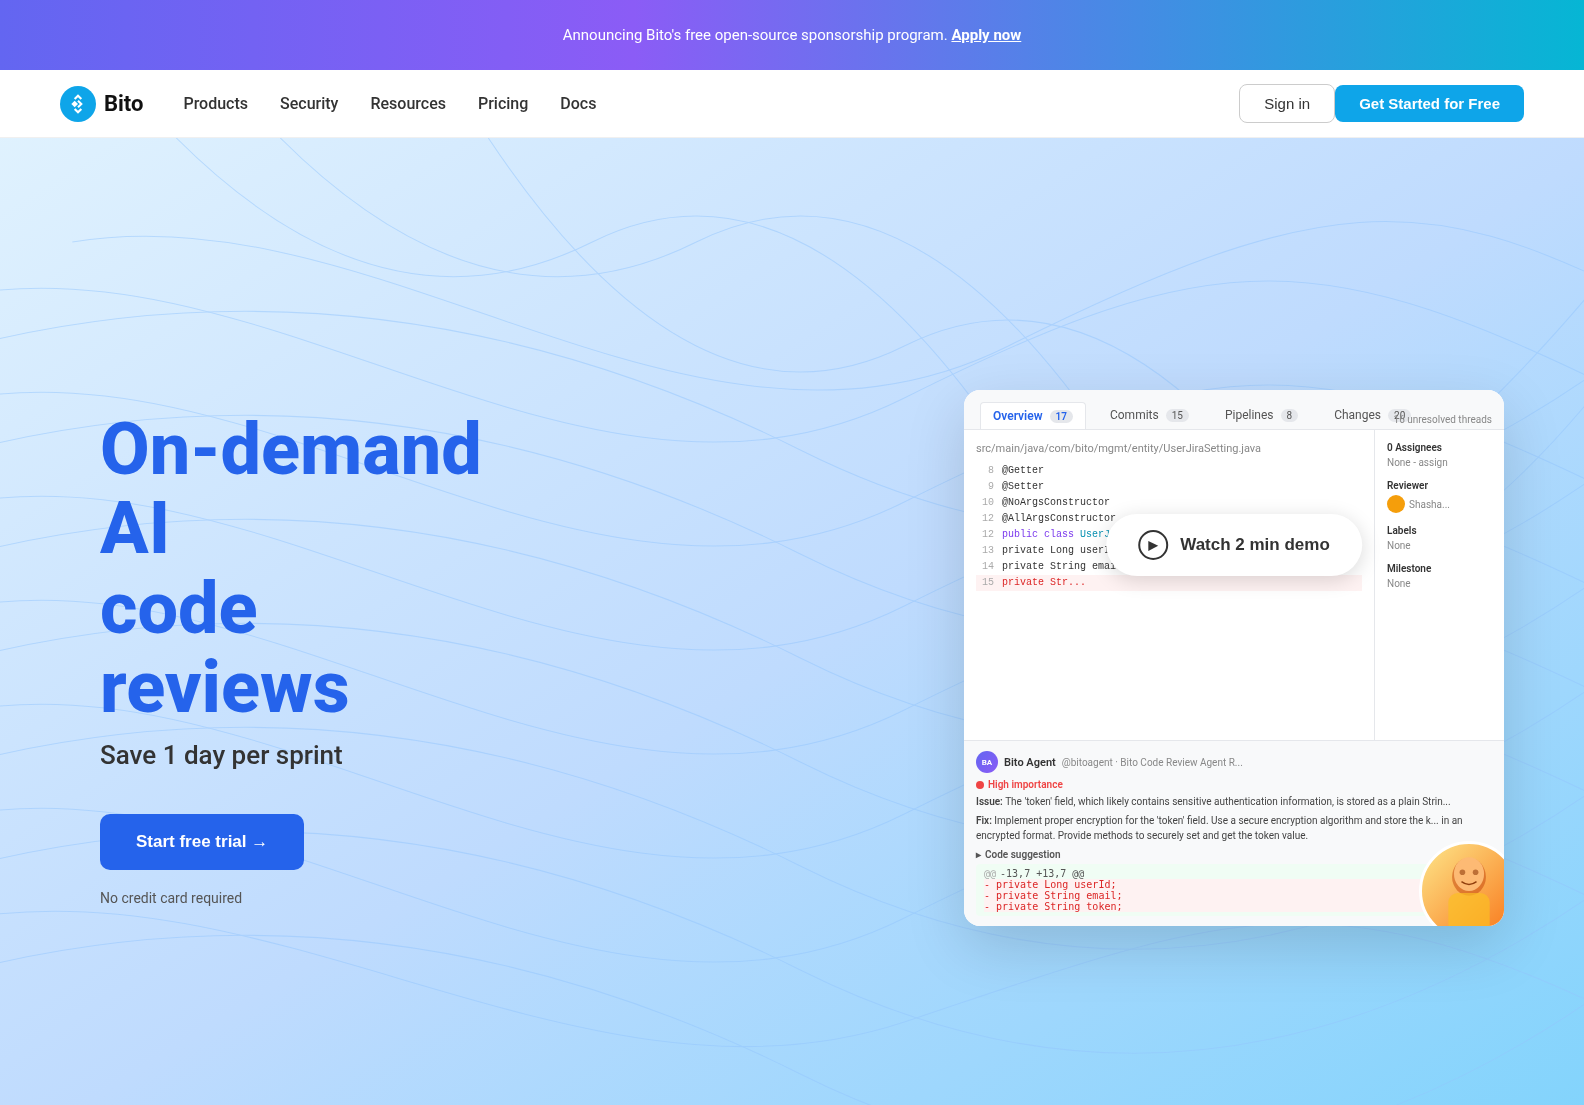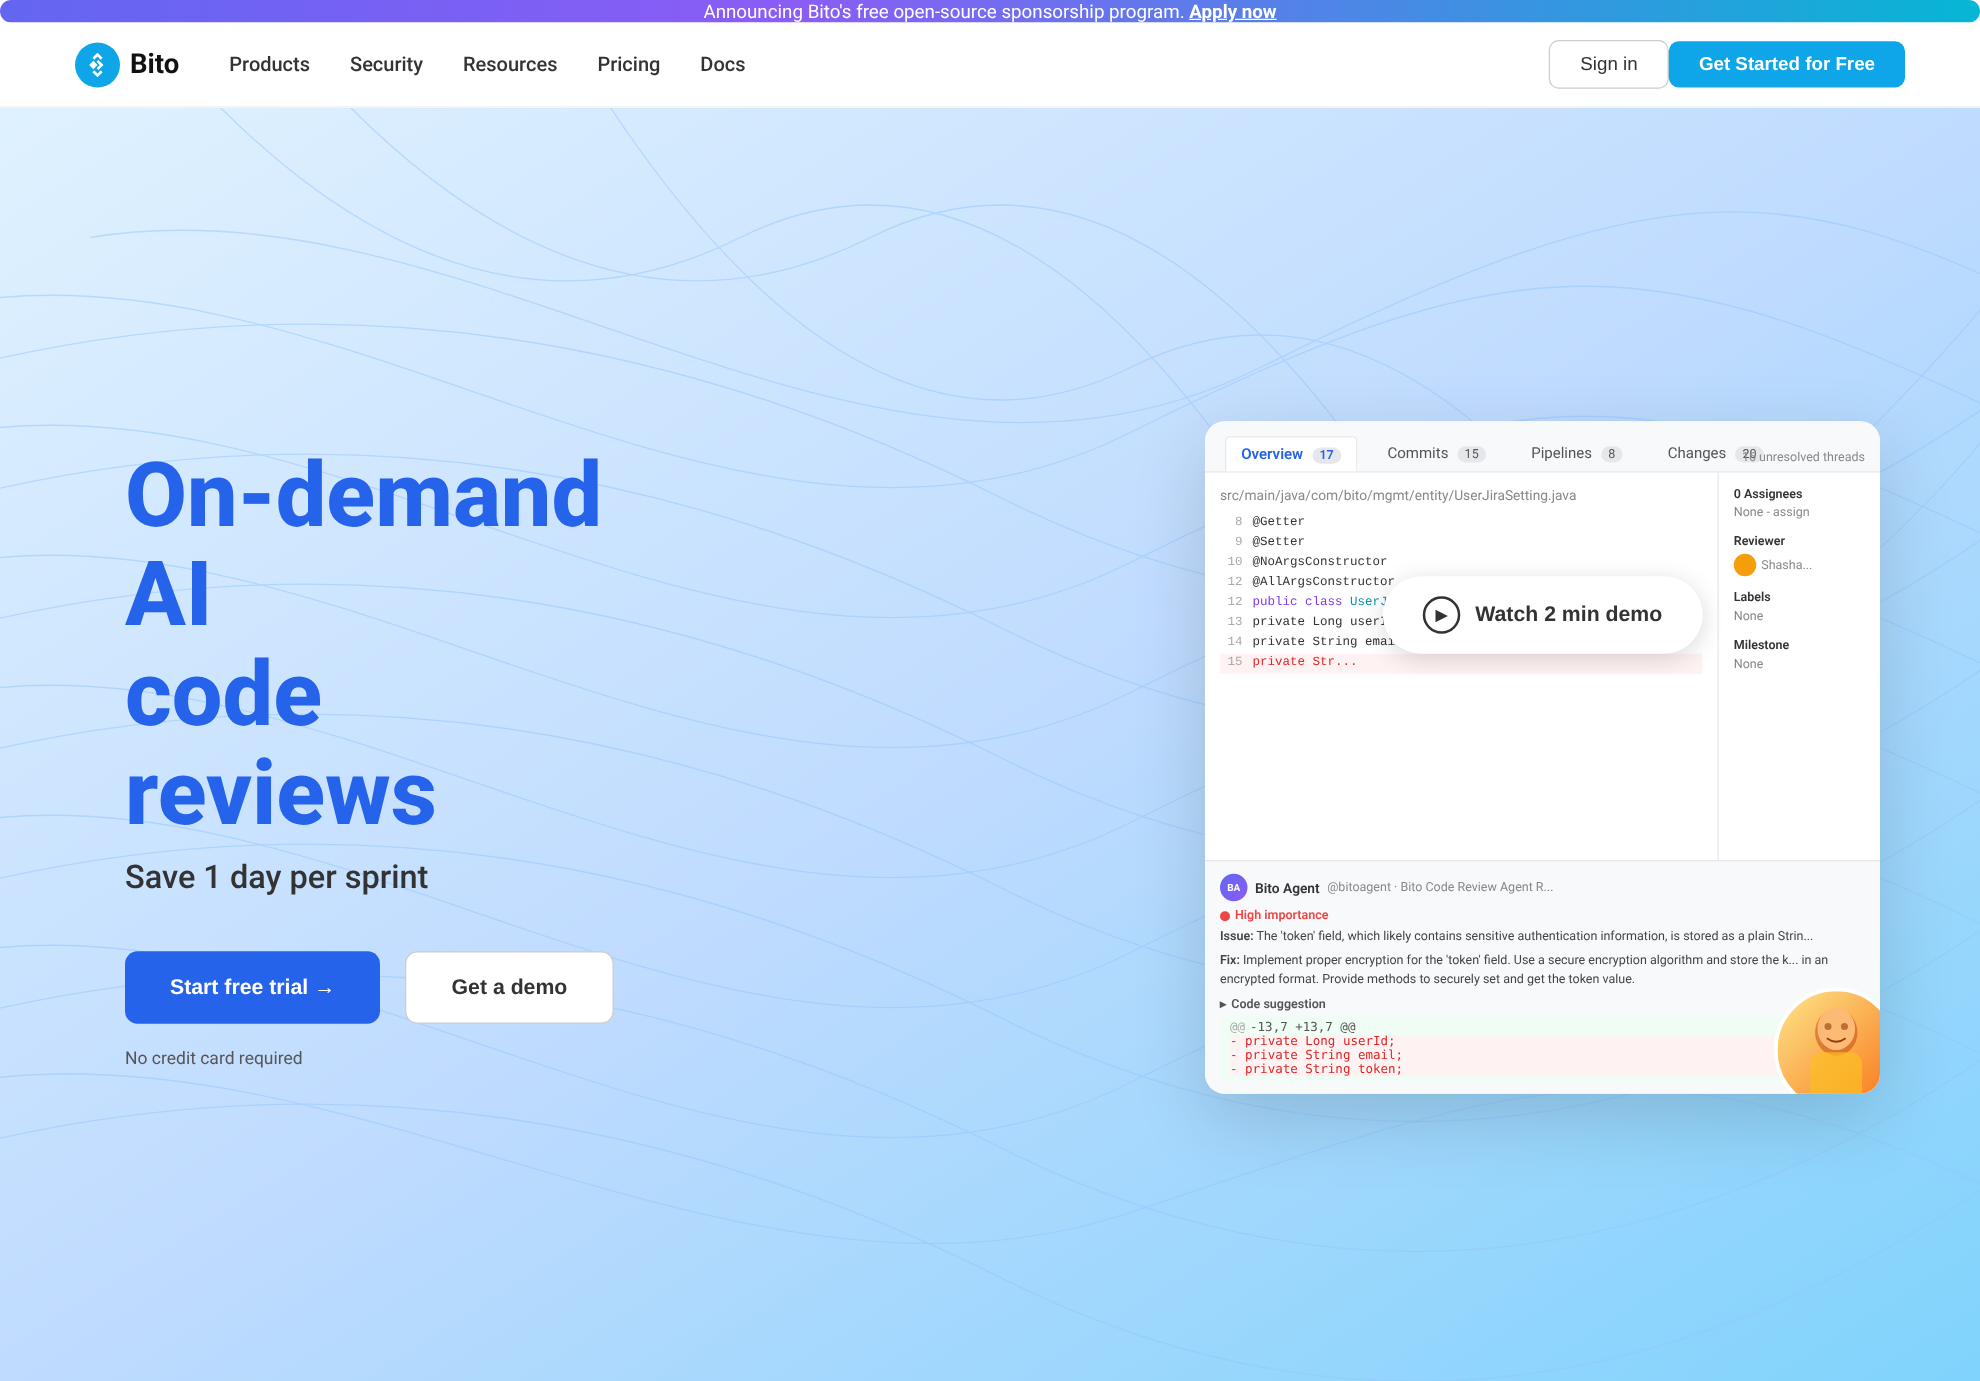--- a/index.html
+++ b/index.html
@@ -2,24 +2,23 @@
 <html><head>
   <meta charset="utf-8">
   <style>
     * { margin: 0; padding: 0; box-sizing: border-box; }
     body { font-family: -apple-system, BlinkMacSystemFont, 'Segoe UI', Roboto, sans-serif; width: 1584px; min-height: 1105px; overflow-x: hidden; }
 
     
     .announcement-banner {
       background: linear-gradient(90deg, #6366f1 0%, #8b5cf6 40%, #06b6d4 100%);
       text-align: center;
-      padding: 0 20px;
+      padding: 26px 20px;
       font-size: 15px;
       color: white;
-      border-radius: 13px;
     }
     .announcement-banner a {
       color: white;
       font-weight: bold;
       text-decoration: underline;
       cursor: pointer;
     }
 
     
     .navbar {
@@ -384,21 +383,20 @@
   </svg>
 
   <div class="hero-content">
     <h1 class="hero-title">
       <span>On-demand AI</span><br>
       <span>code reviews</span>
     </h1>
     <p class="hero-subtitle">Save 1 day per sprint</p>
     <div class="hero-buttons">
       <button class="btn-trial">Start free trial →</button>
-      <button class="btn-demo">Get a demo</button>
     </div>
     <p class="no-credit">No credit card required</p>
   </div>
 
   <div class="hero-visual" style="position:absolute; right:80px; top:50%; transform:translateY(-50%); width:540px;">
 
     <div class="mock-tabs" style="position:relative;">
       <div class="mock-tab active">Overview <span class="mock-tab-badge">17</span></div>
       <div class="mock-tab">Commits <span class="mock-tab-badge">15</span></div>
       <div class="mock-tab">Pipelines <span class="mock-tab-badge">8</span></div>

